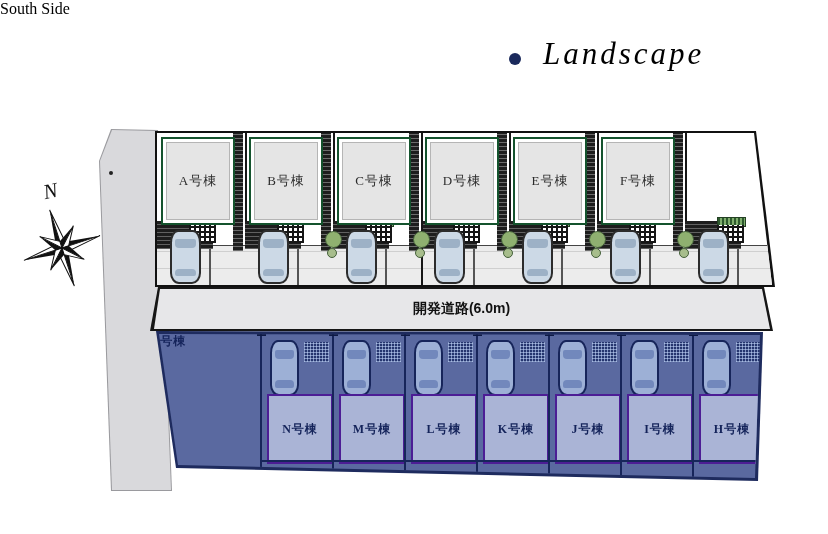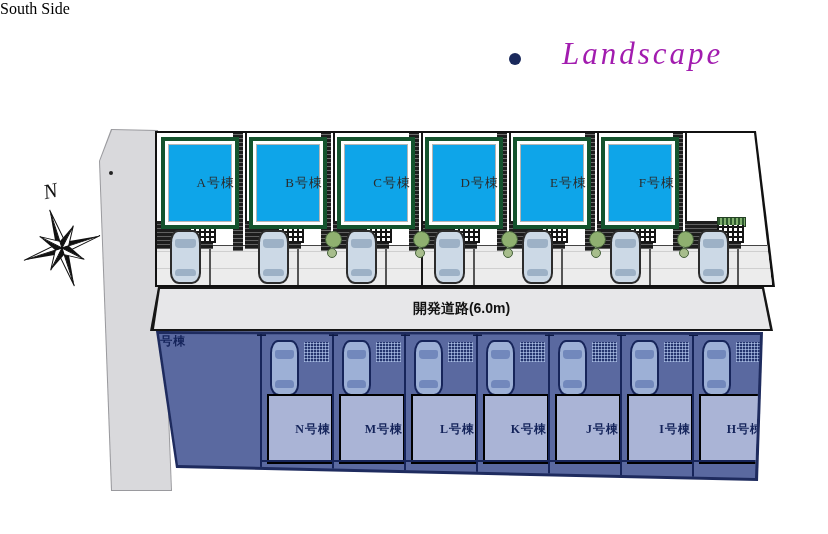--- a/index.html
+++ b/index.html
@@ -1,22 +1,22 @@
 <!DOCTYPE html>
 <html><head>
 <meta charset="utf-8">
 <style>
   html,body{margin:0;padding:0;background:#fff;}
   #canvas{position:relative;width:828px;height:534px;background:#ffffff;overflow:hidden;
           font-family:"Liberation Serif", serif;}
 
   
   .hdr-bullet{position:absolute;left:509px;top:53px;width:12px;height:12px;border-radius:50%;background:#1b2a5c;}
-  .hdr-title{position:absolute;left:562px;top:36px;font-style:italic;font-size:31px;
-             letter-spacing:3px;color:#a21caf;}
+  .hdr-title{position:absolute;left:543px;top:36px;font-style:italic;font-size:31px;
+             letter-spacing:3px;color:#000000;}
 
   
   .compass{position:absolute;left:14px;top:180px;}
 
   
   .groad-o{position:absolute;left:95px;top:127px;width:82px;height:365px;
            clip-path:polygon(16px 2px,63px 3px,77px 364px,16px 364px,4px 34px);background:#9a9a9e;}
   .groad-i{position:absolute;left:95px;top:127px;width:82px;height:365px;
            clip-path:polygon(17px 3px,62px 4px,76px 363px,17px 363px,5px 34px);background:#d9d9dc;}
   .groad-dot{position:absolute;left:109px;top:171px;width:4px;height:4px;border-radius:50%;background:#222;}
@@ -33,23 +33,23 @@
   .npark::after{content:"";position:absolute;left:52px;top:0;width:1.5px;height:100%;background:#555;}
   .napproach{position:absolute;left:0;top:88px;width:56px;height:28px;background:#1d1d1d;
              background-image:repeating-linear-gradient(0deg,rgba(255,255,255,.3) 0 1px,transparent 1px 4px);}
   .nstrip{position:absolute;left:76px;top:0;width:10px;height:118px;background:#1d1d1d;
           background-image:repeating-linear-gradient(0deg,rgba(255,255,255,.35) 0 1px,transparent 1px 4px);}
   .ncheck{position:absolute;left:32px;top:92px;width:27px;height:18px;background:#fff;
           background-image:repeating-linear-gradient(0deg,#161616 0 2px,transparent 2px 5px),
                            repeating-linear-gradient(90deg,#161616 0 2px,transparent 2px 5px);}
   .ngreen{position:absolute;left:32px;top:84px;width:27px;height:8px;
           background:repeating-linear-gradient(90deg,#2e5a2e 0 2px,#7fae6d 2px 4px);border:1px solid #234023;}
-  .nbld{position:absolute;left:4px;top:4px;width:70px;height:84px;background:#0ea5e9;
-        border:4px solid #14532d;box-shadow:inset 0 0 0 3px #fff,inset 0 0 0 4px #b5b5b5;
-        display:flex;align-items:center;justify-content:flex-end;}
+  .nbld{position:absolute;left:4px;top:4px;width:70px;height:84px;background:#e5e5e5;
+        border:2px solid #14532d;box-shadow:inset 0 0 0 3px #fff,inset 0 0 0 4px #b5b5b5;
+        display:flex;align-items:center;justify-content:center;}
   .nlabel{font-size:13px;color:#2b2b2b;letter-spacing:1px;}
   .ncar{position:absolute;left:13px;top:97px;width:27px;height:50px;background:#ccd9e6;
         border:2px solid #2c2c2c;border-radius:8px 8px 9px 9px / 13px 13px 11px 11px;}
   .ncar::before{content:"";position:absolute;left:3px;right:3px;top:7px;height:9px;background:#9db1c6;
                 border-radius:2px 2px 4px 4px;}
   .ncar::after{content:"";position:absolute;left:3px;right:3px;bottom:6px;height:7px;background:#9db1c6;
                border-radius:4px 4px 2px 2px;}
   .tree{position:absolute;left:-8px;top:98px;width:15px;height:15px;border-radius:50%;
         background:#8fb070;border:1.5px solid #44603a;z-index:5;}
   .tree::after{content:"";position:absolute;left:1px;top:16px;width:8px;height:8px;border-radius:50%;
@@ -73,21 +73,21 @@
   .scar{position:absolute;left:8px;top:6px;width:25px;height:52px;background:#9db0d6;
         border:2px solid #17255a;border-radius:8px 8px 9px 9px / 13px 13px 11px 11px;}
   .scar::before{content:"";position:absolute;left:3px;right:3px;top:8px;height:9px;background:#7288bc;
                 border-radius:2px 2px 4px 4px;}
   .scar::after{content:"";position:absolute;left:3px;right:3px;bottom:6px;height:8px;background:#7288bc;
                border-radius:4px 4px 2px 2px;}
   .stile{position:absolute;right:5px;top:8px;width:25px;height:20px;background:#25356e;
          background-image:repeating-linear-gradient(0deg,rgba(200,220,255,.55) 0 1px,transparent 1px 3px),
                           repeating-linear-gradient(90deg,rgba(200,220,255,.55) 0 1px,transparent 1px 3px);}
   .sbld{position:absolute;left:5px;top:60px;width:62px;height:66px;background:#aab4d6;
-        border:2px solid #000000;display:flex;align-items:center;justify-content:flex-end;}
+        border:2px solid #4c1d95;display:flex;align-items:center;justify-content:center;}
   .slabel{font-size:12px;font-weight:bold;color:#14235a;letter-spacing:1px;}
   .shatch{position:absolute;left:-2px;top:126px;width:76px;height:19px;border-top:2px solid #17255a;
           background:repeating-linear-gradient(45deg,#8violet;}
   .shatch{background:repeating-linear-gradient(45deg,#7d8cbb 0 4px,#2e3d78 4px 6px);}
 
   
   .olot{position:absolute;left:12px;top:4px;width:98px;height:140px;}
   .obld{position:absolute;left:20px;top:8px;width:72px;height:86px;background:#aab4d6;
         border:2px solid #17255a;display:flex;align-items:center;justify-content:center;}
   .ocar{position:absolute;left:28px;top:106px;width:56px;height:25px;background:#9db0d6;

